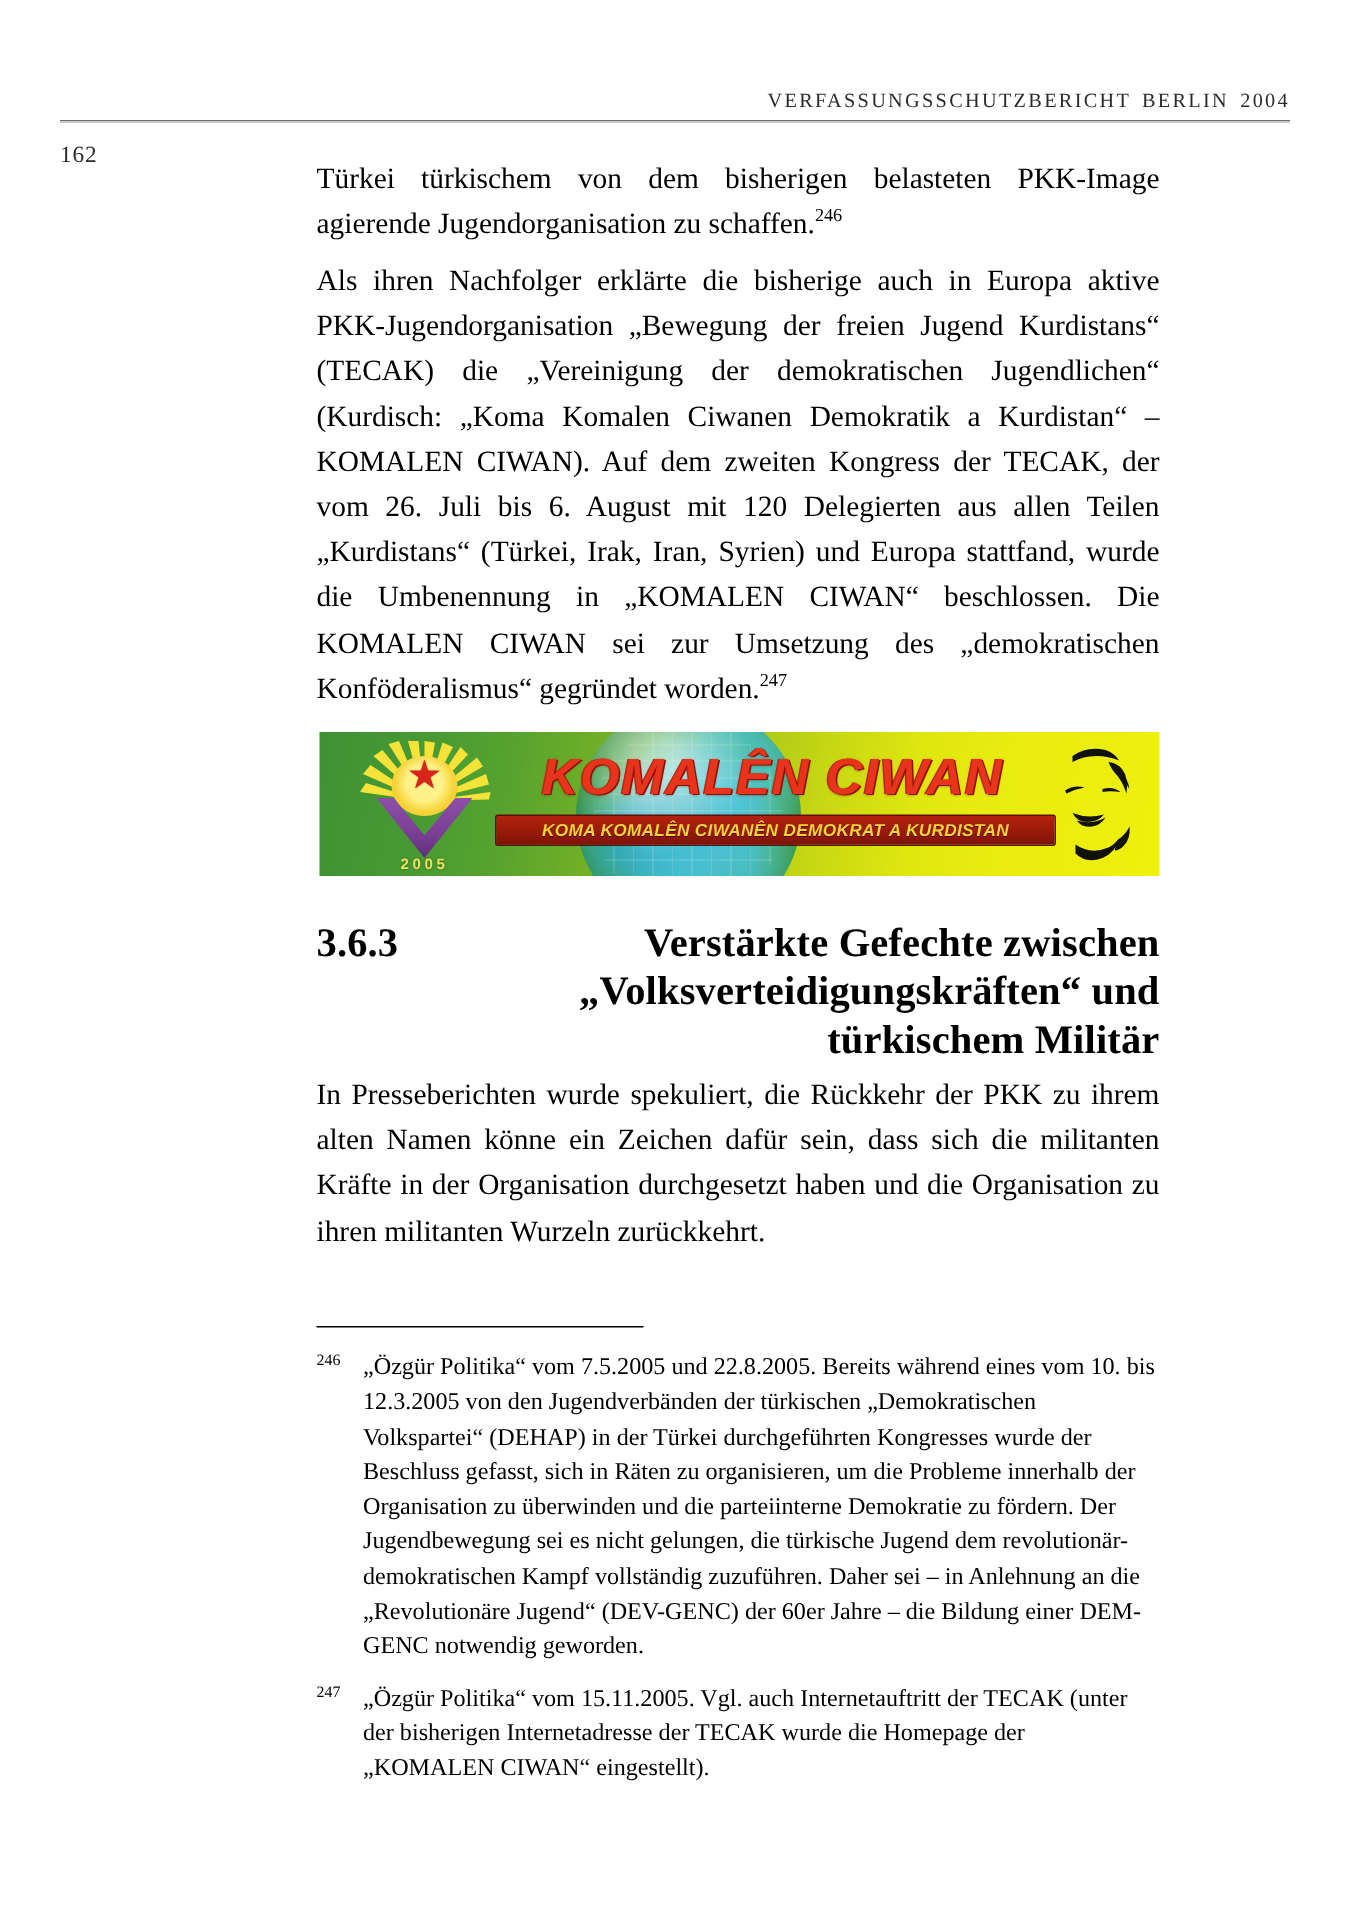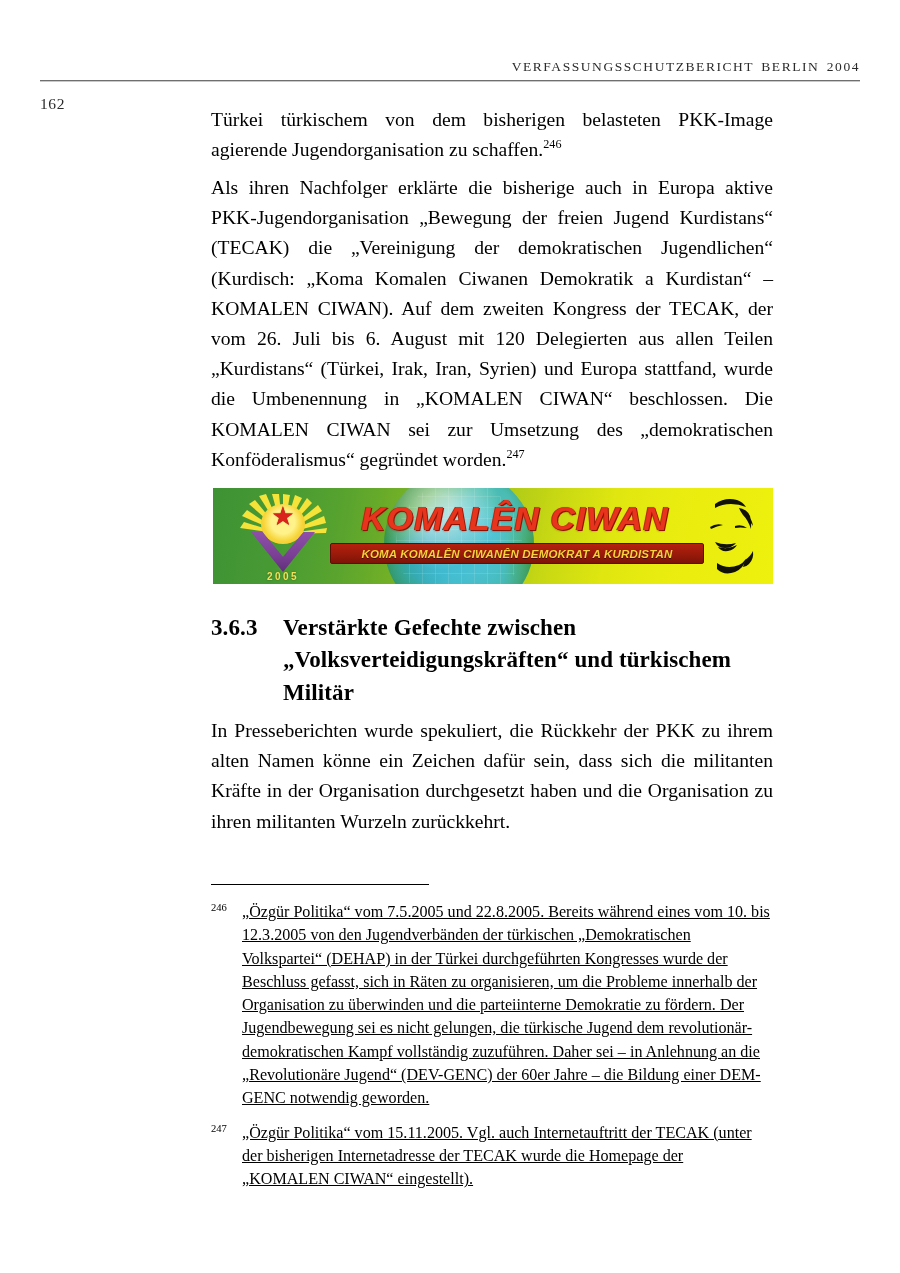--- a/index.html
+++ b/index.html
@@ -247,24 +247,25 @@
     height: 92px;
   }
   .portrait svg { display: block; width: 100%; height: 100%; }
 
   
   .heading {
     position: absolute;
     left: 211px;
     top: 612px;
     width: 562px;
-    font-size: 23px;
+    font-size: 27px;
     line-height: 32.4px;
     font-weight: bold;
     letter-spacing: 0.1px;
+    text-align: right;
   }
   .heading .num {
     position: absolute;
     left: 0;
     top: 0;
   }
   .heading .htext {
     display: block;
     margin-left: 72px;
   }
@@ -293,21 +294,21 @@
   }
   .footnote + .footnote { margin-top: 11px; }
   .footnote .fn-num {
     position: absolute;
     left: 0;
     top: 0;
     font-size: 10.6px;
     line-height: 16px;
   }
   .footnote .fn-body { display: block; }
-  .footnote .fn-body.last-left { text-align: left; text-decoration: underline; }
+  .footnote .fn-body.last-left { text-align: left; }
 </style>
 </head>
 <body>
 
 <div class="page">
 
   <div class="running-head">
     <span class="folio">162</span>
     <span class="head-title">VERFASSUNGSSCHUTZBERICHT BERLIN 2004</span>
   </div>

